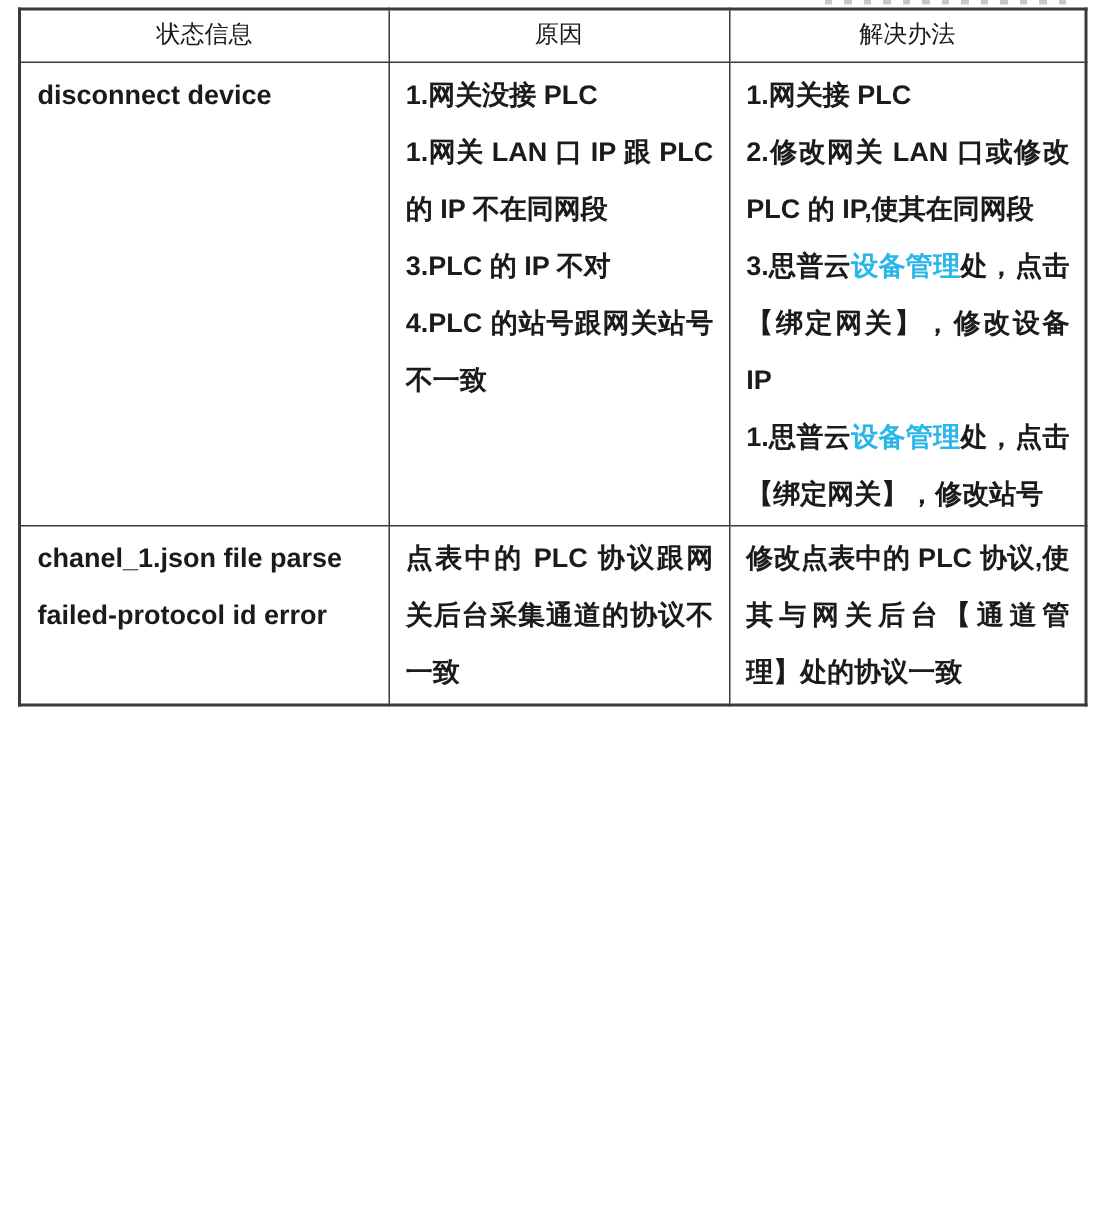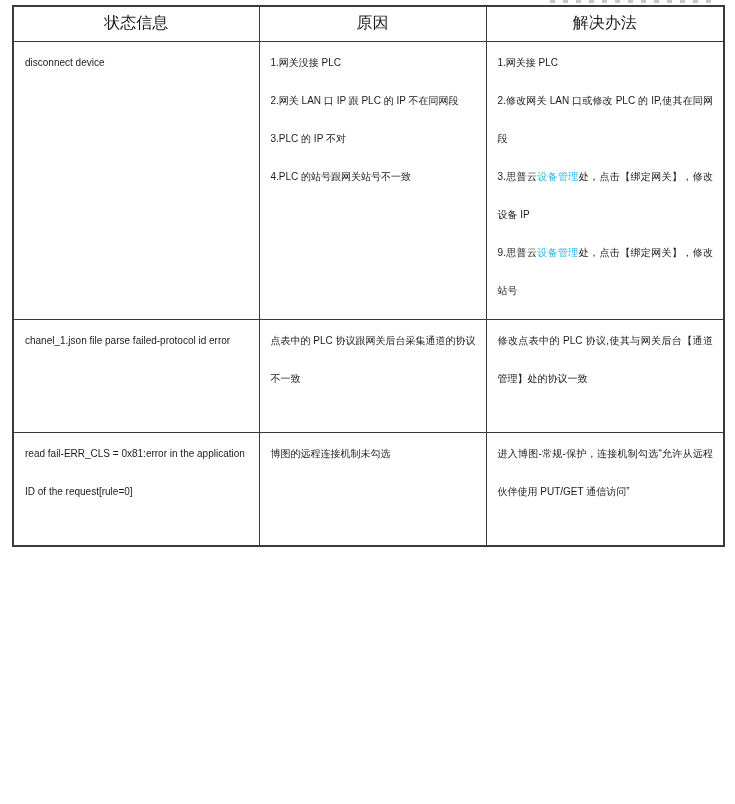--- a/index.html
+++ b/index.html
@@ -46,23 +46,24 @@
     height: 35px;
     font-size: 16px;
     font-weight: 400;
     text-align: center;
     vertical-align: middle;
     padding: 2px 4px;
     color: #1b1b1b;
   }
   .doc-table td {
     vertical-align: top;
-    font-size: 10px;
+    font-size: 18px;
     line-height: 38px;
     padding: 2px 10px 2px 11px;
+    font-weight: bold;
   }
   col.col-status   { width: 246px; }
   col.col-cause    { width: 227px; }
   col.col-solution { width: 238px; }
   tr.row-0 td { height: 278px; }
   tr.row-1 td { height: 113px; }
   tr.row-2 td { height: 114px; }
   tr.row-3 td { height: 117px; }
   tr.row-4 td { height: 116px; }
   .para { margin: 0; }
@@ -92,48 +93,37 @@
         <th>解决办法</th>
       </tr>
     </thead>
     <tbody id="table-body">
         <tr class="row-0">
           <td class="latin">
             <p class="para"><span>disconnect device</span></p>
           </td>
           <td class="cjk">
             <p class="para"><span>1.网关没接 PLC</span></p>
-            <p class="para"><span>2.网关 LAN 口 IP 跟 PLC 的 IP 不在同网段</span></p>
+            <p class="para"><span>1.网关 LAN 口 IP 跟 PLC 的 IP 不在同网段</span></p>
             <p class="para"><span>3.PLC 的 IP 不对</span></p>
             <p class="para"><span>4.PLC 的站号跟网关站号不一致</span></p>
           </td>
           <td class="cjk">
             <p class="para"><span>1.网关接 PLC</span></p>
             <p class="para"><span>2.修改网关 LAN 口或修改 PLC 的 IP,使其在同网段</span></p>
             <p class="para"><span>3.思普云</span><span class="hl">设备管理</span><span>处，点击【绑定网关】，修改设备 IP</span></p>
-            <p class="para"><span>9.思普云</span><span class="hl">设备管理</span><span>处，点击【绑定网关】，修改站号</span></p>
+            <p class="para"><span>1.思普云</span><span class="hl">设备管理</span><span>处，点击【绑定网关】，修改站号</span></p>
           </td>
         </tr>
         <tr class="row-1">
           <td class="latin">
             <p class="para"><span>chanel_1.json file parse failed-protocol id error</span></p>
           </td>
           <td class="cjk">
             <p class="para"><span>点表中的 PLC 协议跟网关后台采集通道的协议不一致</span></p>
           </td>
           <td class="cjk">
             <p class="para"><span>修改点表中的 PLC 协议,使其与网关后台【通道管理】处的协议一致</span></p>
           </td>
         </tr>
-        <tr class="row-2">
-          <td class="latin">
-            <p class="para"><span>read fail-ERR_CLS = 0x81:error in the application ID of the request[rule=0]</span></p>
-          </td>
-          <td class="cjk">
-            <p class="para"><span>博图的远程连接机制未勾选</span></p>
-          </td>
-          <td class="cjk">
-            <p class="para"><span>进入博图-常规-保护，连接机制勾选“允许从远程伙伴使用 PUT/GET 通信访问”</span></p>
-          </td>
-        </tr>
       </tbody>
   </table>
 </div>
 
 </body></html>

